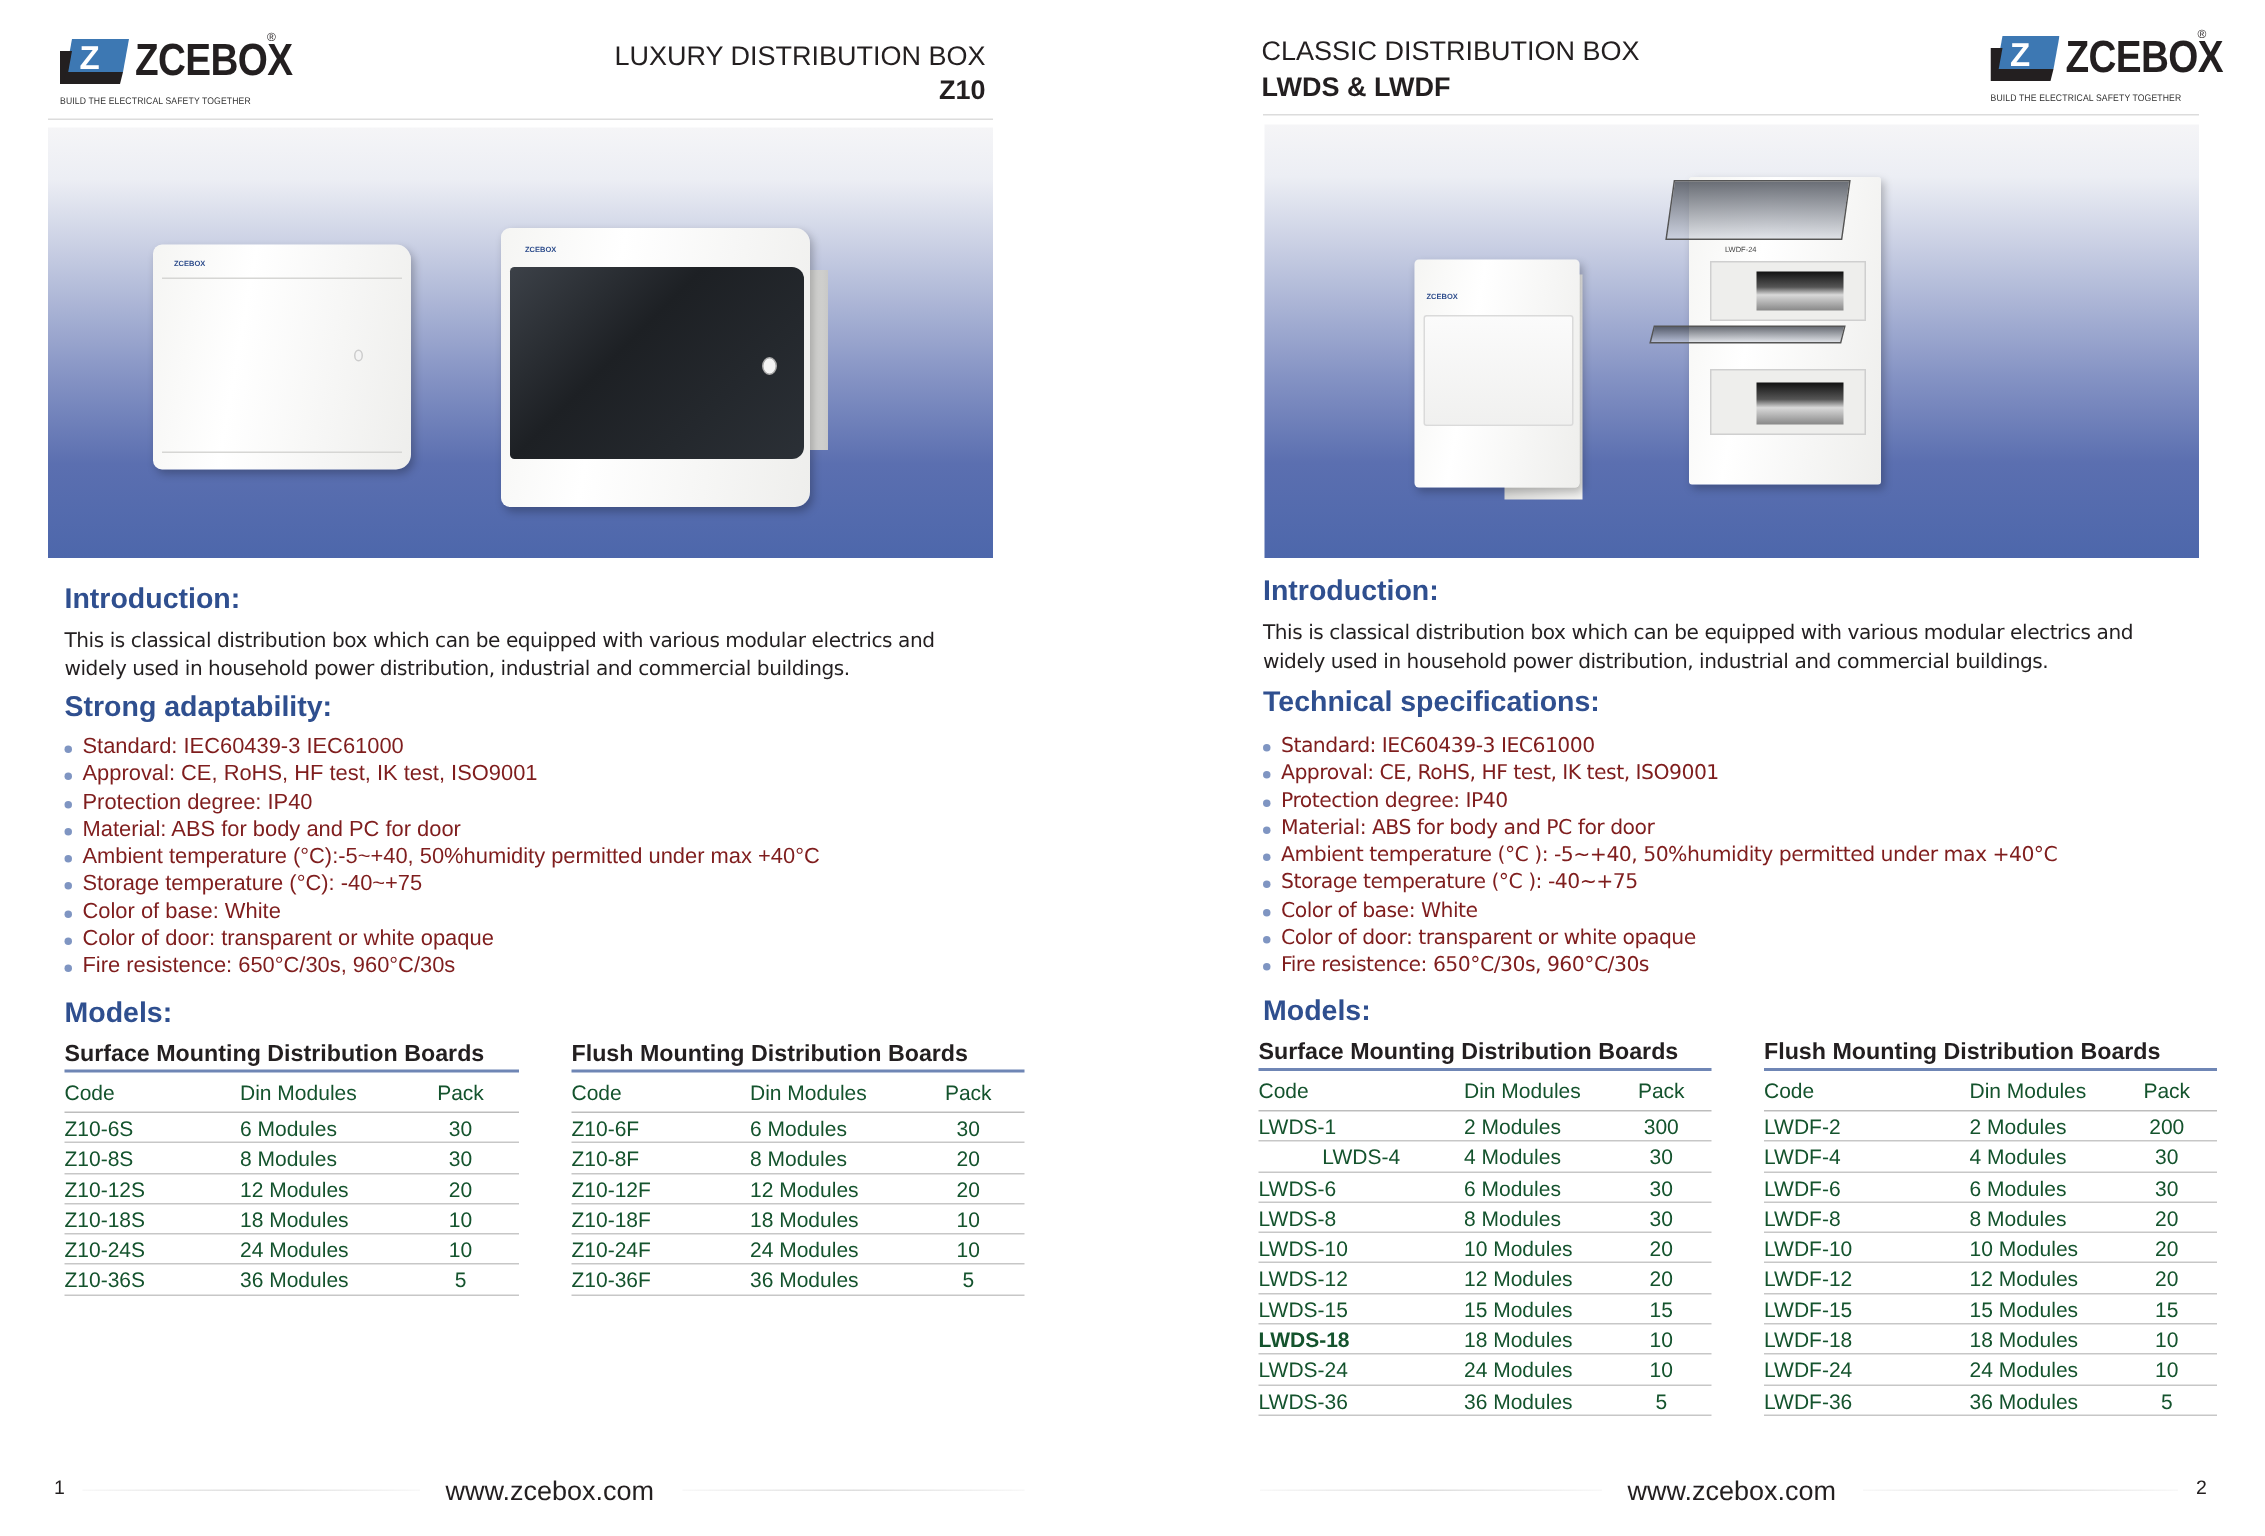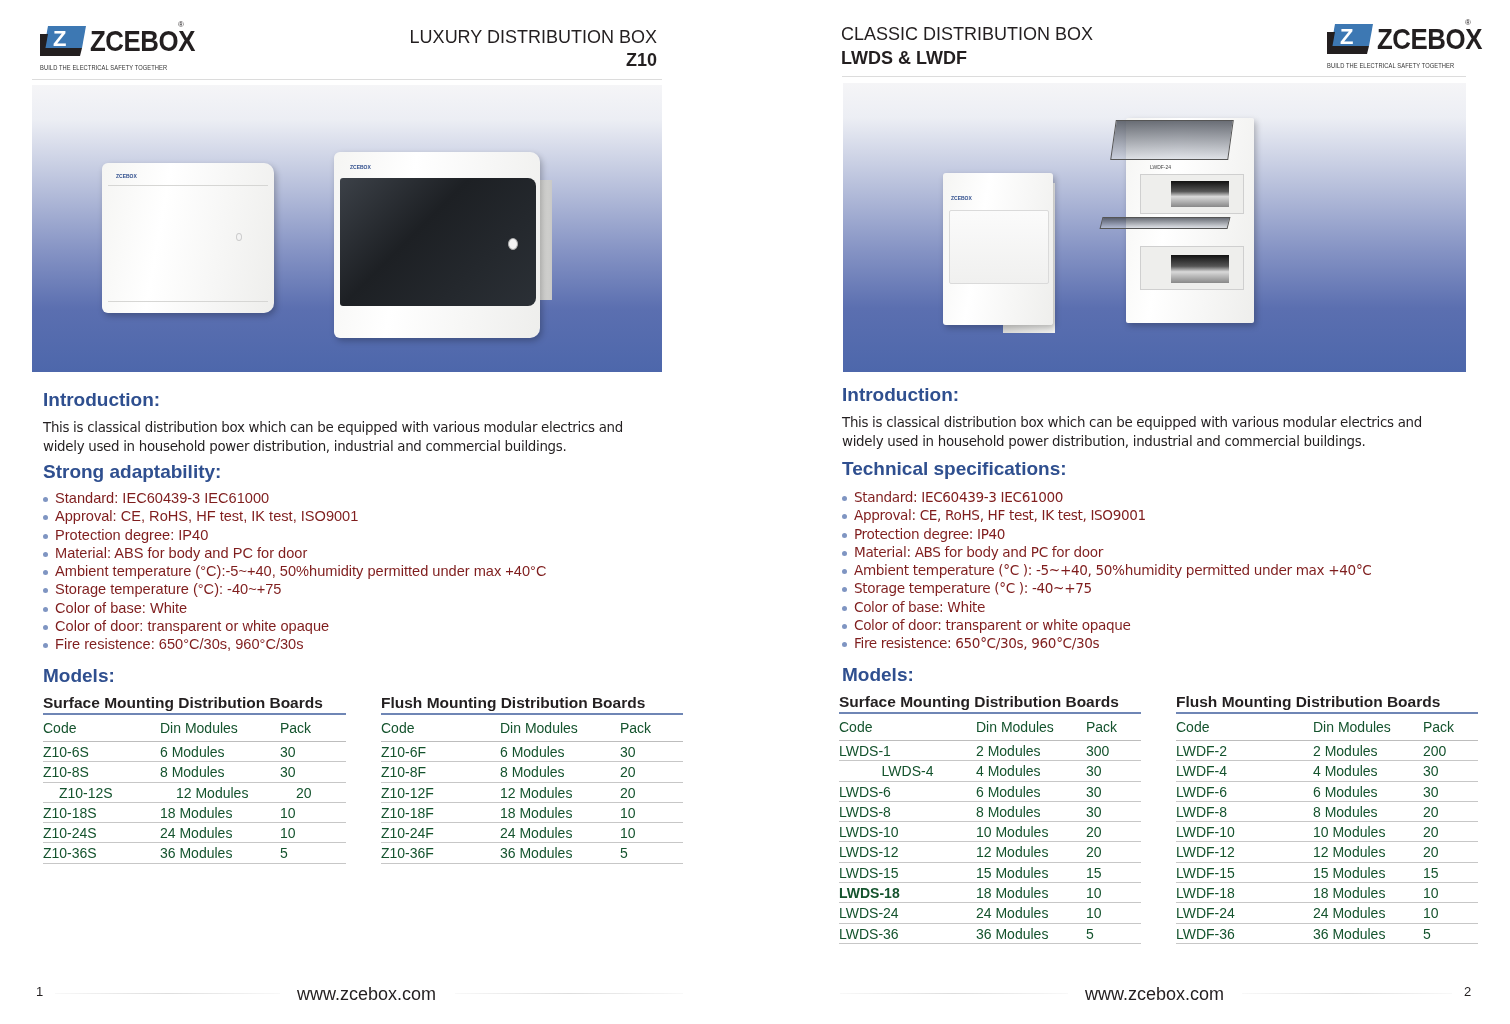--- a/index.html
+++ b/index.html
@@ -47,21 +47,21 @@
   .right .spec-list li { font-size: 13.6px; line-height: 18.3px; font-family: "DejaVu Sans", sans-serif; letter-spacing: -0.35px; }
 
   
   .model-table { position: absolute; }
   .model-table .tbl-title { font-size: 15.5px; font-weight: bold; color: #231f20; white-space: nowrap; height: 22px; line-height: 20px; border-bottom: 2px solid #6f86b5; }
   .model-table .tbl-head, .model-table .tbl-row { display: flex; font-size: 14px; color: #14532d; }
   .model-table .tbl-head { height: 27px; line-height: 26px; border-bottom: 1px solid #bdbdbd; }
   .model-table .tbl-row { height: 20.3px; line-height: 20px; border-bottom: 1px solid #c7c7c7; }
   .model-table .c-code { flex: 0 0 auto; }
   .model-table .c-din { flex: 0 0 auto; }
-  .model-table .c-pack { flex: 1 1 auto; text-align: left; padding-right: 12px; }
+  .model-table .c-pack { flex: 1 1 auto; text-align: center; padding-right: 12px; }
 
   
   .footer-num { position: absolute; font-size: 13px; color: #231f20; }
   .footer-url { position: absolute; font-size: 18px; color: #231f20; white-space: nowrap; }
   .footer-rule { position: absolute; height: 1px; background: linear-gradient(to right, rgba(220,220,220,0.2), #dedede, rgba(220,220,220,0.2)); }
 </style>
 </head>
 <body>
 
 <div class="page left">
@@ -132,21 +132,21 @@
         <span class="c-code" style="width:117px;">Z10-6S</span>
         <span class="c-din" style="width:120px;">6 Modules</span>
         <span class="c-pack">30</span>
       </div>
     <div class="tbl-row">
         <span class="c-code" style="width:117px;">Z10-8S</span>
         <span class="c-din" style="width:120px;">8 Modules</span>
         <span class="c-pack">30</span>
       </div>
     <div class="tbl-row">
-        <span class="c-code" style="width:117px;margin-left:16px;">Z10-12S</span>
+        <span class="c-code" style="width:117px;">Z10-12S</span>
         <span class="c-din" style="width:120px;">12 Modules</span>
         <span class="c-pack">20</span>
       </div>
     <div class="tbl-row">
         <span class="c-code" style="width:117px;">Z10-18S</span>
         <span class="c-din" style="width:120px;">18 Modules</span>
         <span class="c-pack">10</span>
       </div>
     <div class="tbl-row">
         <span class="c-code" style="width:117px;">Z10-24S</span>

